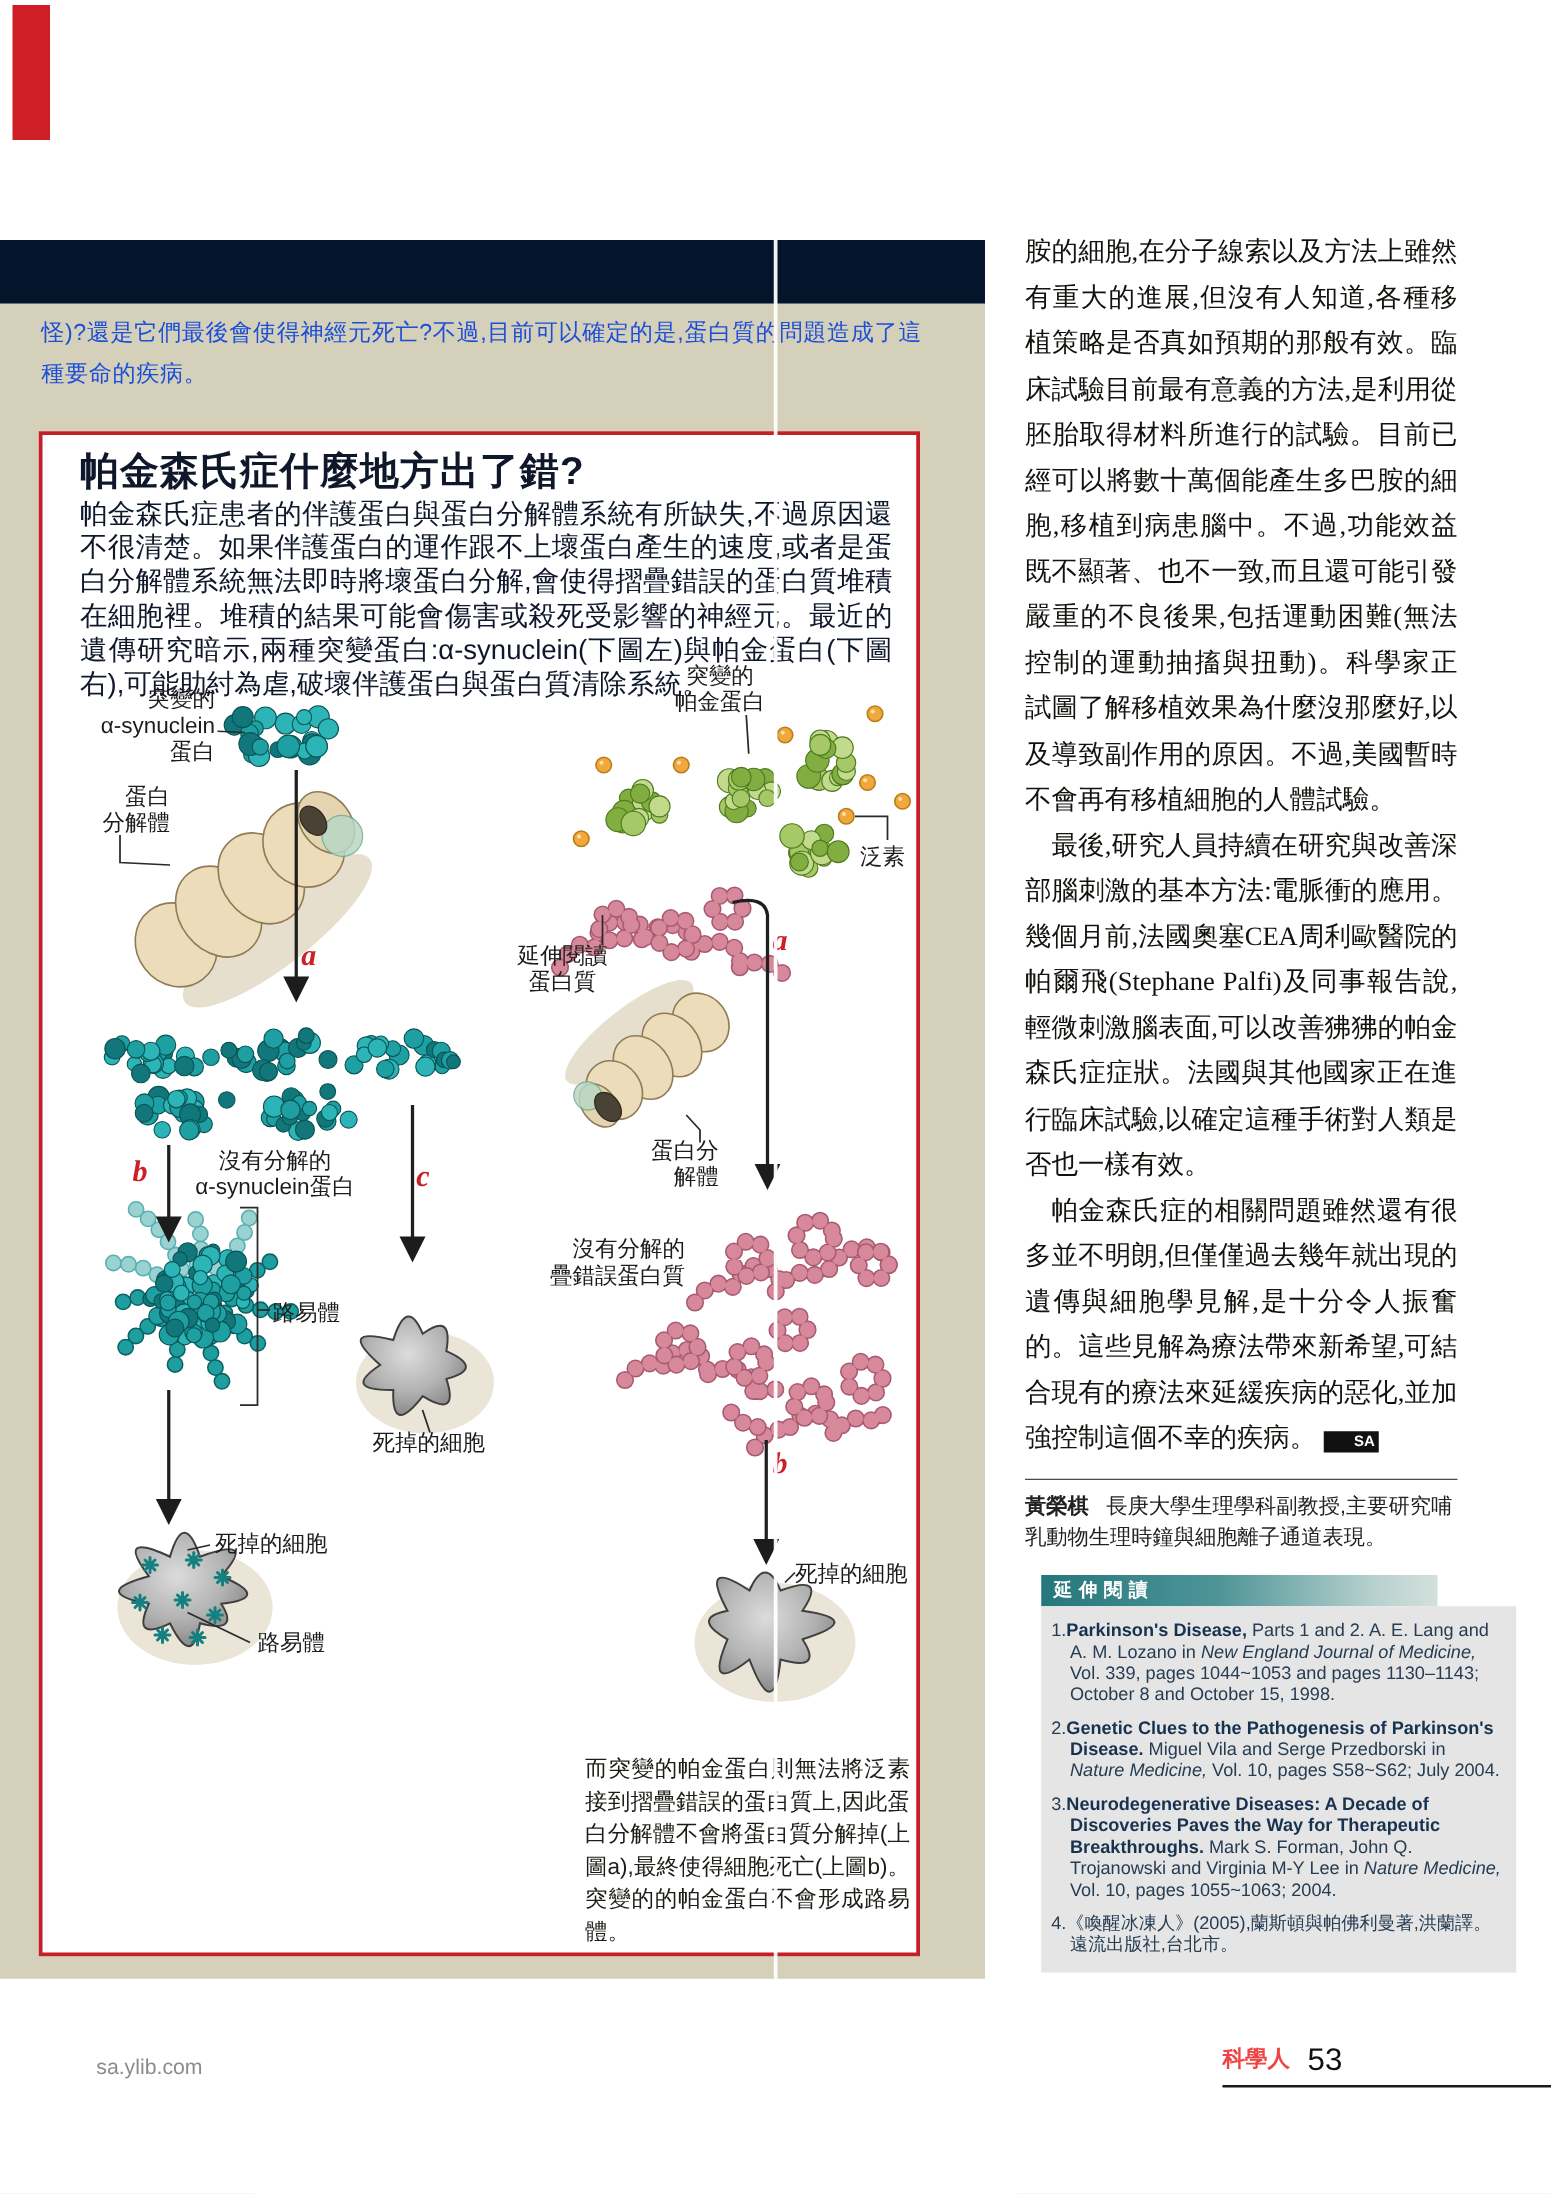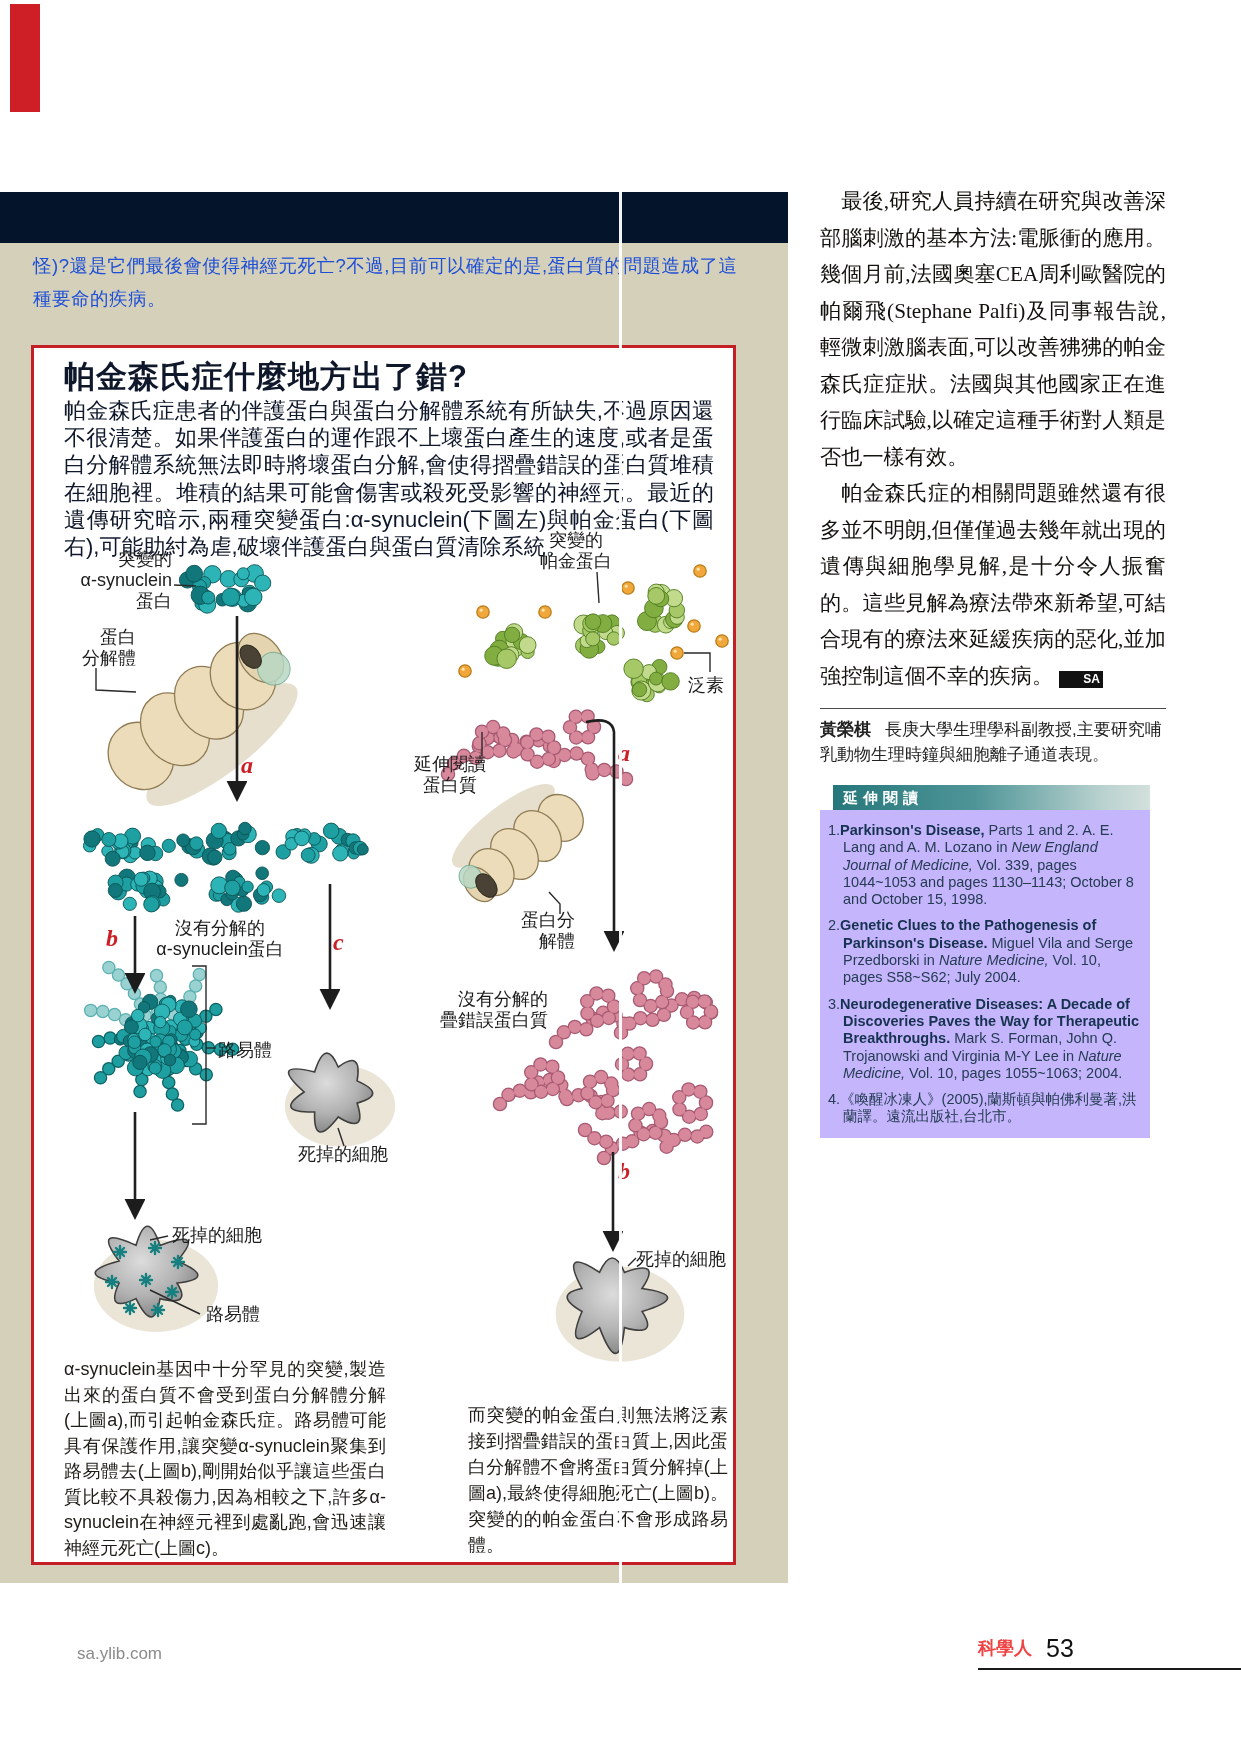--- a/index.html
+++ b/index.html
@@ -43,21 +43,21 @@
   .sa-mark{display:inline-block;background:#111;color:#fff;font-family:"Liberation Sans",sans-serif;
            font-size:12px;font-weight:bold;line-height:17px;padding:0 3px;margin-left:6px;
            vertical-align:baseline;}
   .bio{margin-top:14px;border-top:1.5px solid #4a4a4a;padding-top:8px;
        font-family:"Liberation Sans","DejaVu Sans",sans-serif;font-size:17px;line-height:25px;color:#222;}
   .bio-name{font-weight:bold;margin-right:14px;}
   .fr-bar{margin-top:18px;margin-left:13px;width:317px;height:25px;
           background:linear-gradient(90deg,#25777b 0%,#4f9598 45%,#b9d2cf 85%,#d3e0dc 100%);
           color:#ffffff;font-family:"Liberation Sans",sans-serif;font-size:15px;font-weight:bold;
           letter-spacing:5px;line-height:25px;padding-left:10px;box-sizing:border-box;}
-  .fr-box{width:330px;background:#c4b5fd;box-sizing:border-box;
+  .fr-box{margin-left:13px;width:380px;background:#e5e5e5;box-sizing:border-box;
           padding:12px 10px 12px 8px;font-family:"Liberation Sans",sans-serif;}
   .ref{font-size:14.5px;line-height:17.3px;color:#253c52;padding-left:15px;text-indent:-15px;
        margin-bottom:9px;}
   .ref:last-child{margin-bottom:0;}
   .ref b{color:#16324f;}
   
   .seam{left:619px;top:192px;width:2.5px;height:1391px;background:#ffffff;opacity:.95;z-index:9;}
   .footer-site{left:77px;top:1644px;font-size:17px;color:#8b8b8b;z-index:4;}
   .footer-right{left:978px;top:1634px;width:263px;z-index:4;}
   .footer-brand{font-size:18px;font-weight:bold;color:#ef4444;vertical-align:baseline;}
@@ -498,24 +498,24 @@
       <div class="fig-label" style="left: 436px; top: 989px; width: 112px; text-align: right;">沒有分解的
 疊錯誤蛋白質</div>
       <div class="fig-label" style="left: 636px; top: 1249px; width: 115px; text-align: left;">死掉的細胞</div>
       <div class="fig-marker" style="left: 241px; top: 752px;">a</div>
       <div class="fig-marker" style="left: 106px; top: 925px;">b</div>
       <div class="fig-marker" style="left: 333px; top: 929px;">c</div>
       <div class="fig-marker" style="left: 618px; top: 740px;">a</div>
       <div class="fig-marker" style="left: 618px; top: 1158px;">b</div>
     </div>
 
-  <div class="abs caption caption-left">α-synuclein基因中十分罕見的突變,製造出來的蛋白質不會受到蛋白分解體分解(上圖a),而引起帕金森氏症。路易體可能具有保護作用,讓突變α-synuclein聚集到路易體去(上圖b),剛開始似乎讓這些蛋白質比較不具殺傷力,因為相較之下,許多α-synuclein在神經元裡到處亂跑,會迅速讓神經元死亡(上圖c)。</div>
   <div class="abs caption caption-right">而突變的帕金蛋白則無法將泛素接到摺疊錯誤的蛋白質上,因此蛋白分解體不會將蛋白質分解掉(上圖a),最終使得細胞死亡(上圖b)。突變的的帕金蛋白不會形成路易體。</div>
 
   <div class="abs rcol">
+    <p class="rp">胺的細胞,在分子線索以及方法上雖然有重大的進展,但沒有人知道,各種移植策略是否真如預期的那般有效。臨床試驗目前最有意義的方法,是利用從胚胎取得材料所進行的試驗。目前已經可以將數十萬個能產生多巴胺的細胞,移植到病患腦中。不過,功能效益既不顯著、也不一致,而且還可能引發嚴重的不良後果,包括運動困難(無法控制的運動抽搐與扭動)。科學家正試圖了解移植效果為什麼沒那麼好,以及導致副作用的原因。不過,美國暫時不會再有移植細胞的人體試驗。</p>
     <p class="rp indent">最後,研究人員持續在研究與改善深部腦刺激的基本方法:電脈衝的應用。幾個月前,法國奧塞CEA周利歐醫院的帕爾飛(Stephane Palfi)及同事報告說,輕微刺激腦表面,可以改善狒狒的帕金森氏症症狀。法國與其他國家正在進行臨床試驗,以確定這種手術對人類是否也一樣有效。</p>
     <p class="rp indent"><span>帕金森氏症的相關問題雖然還有很多並不明朗,但僅僅過去幾年就出現的遺傳與細胞學見解,是十分令人振奮的。這些見解為療法帶來新希望,可結合現有的療法來延緩疾病的惡化,並加強控制這個不幸的疾病。</span><span class="sa-mark">SA</span></p>
     <div class="bio">
       <span class="bio-name">黃榮棋</span><span>長庚大學生理學科副教授,主要研究哺乳動物生理時鐘與細胞離子通道表現。</span>
     </div>
     <div class="fr-bar">延伸閱讀</div>
     <div class="fr-box">
       <div id="refs">
           <div class="ref"><span>1.</span><b>Parkinson's Disease,</b><span> Parts 1 and 2. A. E. Lang and A. M. Lozano in </span><i>New England Journal of Medicine,</i><span> Vol. 339, pages 1044~1053 and pages 1130–1143; October 8 and October 15, 1998.</span></div>
           <div class="ref"><span>2.</span><b>Genetic Clues to the Pathogenesis of Parkinson's Disease.</b><span> Miguel Vila and Serge Przedborski in </span><i>Nature Medicine,</i><span> Vol. 10, pages S58~S62; July 2004.</span></div>

